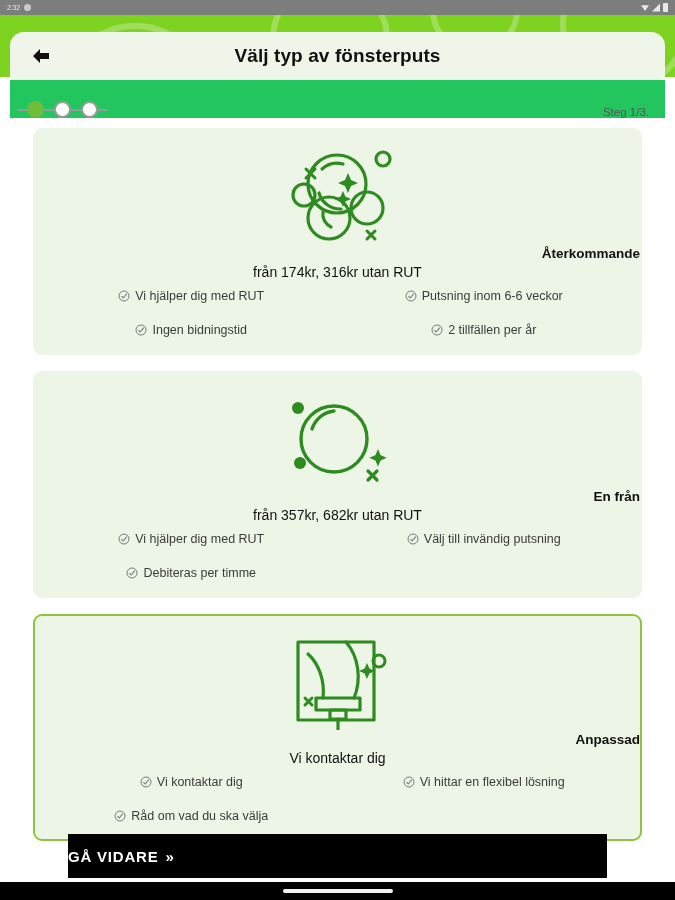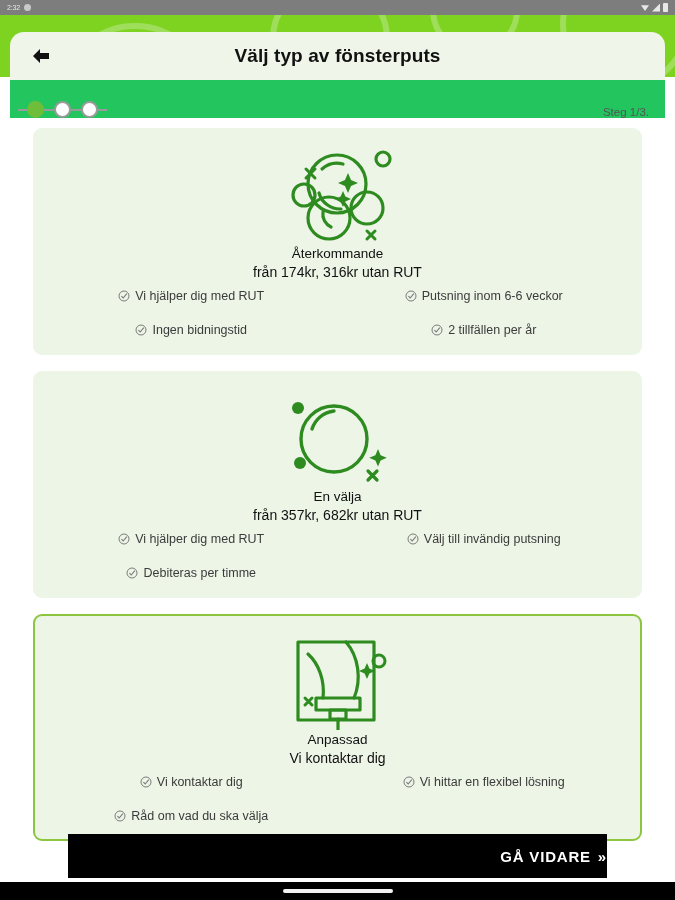--- a/index.html
+++ b/index.html
@@ -180,23 +180,23 @@
   }
 
   .card-icon {
     display: flex;
     justify-content: center;
     align-items: center;
     height: 96px;
   }
 
   .card-title {
-    text-align: center;
+    text-align: right;
     font-size: 13.5px;
-    font-weight: normal;
+    font-weight: bold;
     color: #111111;
     margin-top: 2px;
   }
   .card-price {
     text-align: center;
     font-size: 14px;
     font-weight: normal;
     color: #111111;
     margin-top: 3px;
   }
@@ -242,21 +242,21 @@
     background: #000000;
     color: #ffffff;
     border: none;
     font-family: "Liberation Sans", sans-serif;
     font-size: 15px;
     font-weight: bold;
     letter-spacing: 0.8px;
     cursor: pointer;
     display: flex;
     align-items: center;
-    justify-content: flex-end;
+    justify-content: flex-start;
     gap: 7px;
   }
 
   
   .nav-bar {
     position: absolute;
     left: 0; bottom: 0;
     width: 675px;
     height: 18px;
     background: #000000;
@@ -399,21 +399,21 @@
             <path d="M30 38 A26 26 0 0 1 52 20"></path>
           </g>
           <circle cx="16" cy="17" r="6" fill="#2E8B20"></circle>
           <circle cx="18" cy="72" r="6" fill="#2E8B20"></circle>
           <path d="M96 58 l2.6 6.2 l6.2 2.6 l-6.2 2.6 l-2.6 6.2 l-2.6 -6.2 l-6.2 -2.6 l6.2 -2.6 z" fill="#2E8B20"></path>
           <g stroke="#2E8B20" stroke-width="3.2" stroke-linecap="round">
             <path d="M86 80 l9 9 M95 80 l-9 9"></path>
           </g>
         </svg>
       </div>
-      <div class="card-title">En välja</div>
+      <div class="card-title">En från</div>
       <div class="card-price">från 357kr, 682kr utan RUT</div>
       <div class="features">
         <div class="feat-col">
           <div class="feat">
             <span class="check-icon">
               <svg width="12" height="12" viewBox="0 0 12 12">
                   <circle cx="6" cy="6" r="5" fill="none" stroke="#7b7b7b" stroke-width="1"></circle>
                   <path d="M3.4 6.2 L5.2 8 L8.8 3.6" fill="none" stroke="#7b7b7b" stroke-width="1.1"></path>
                 </svg>
             </span>

